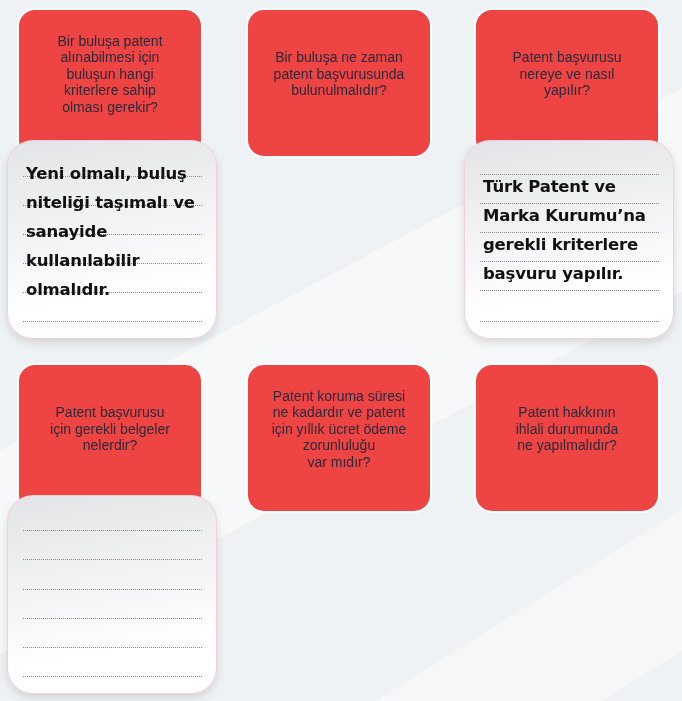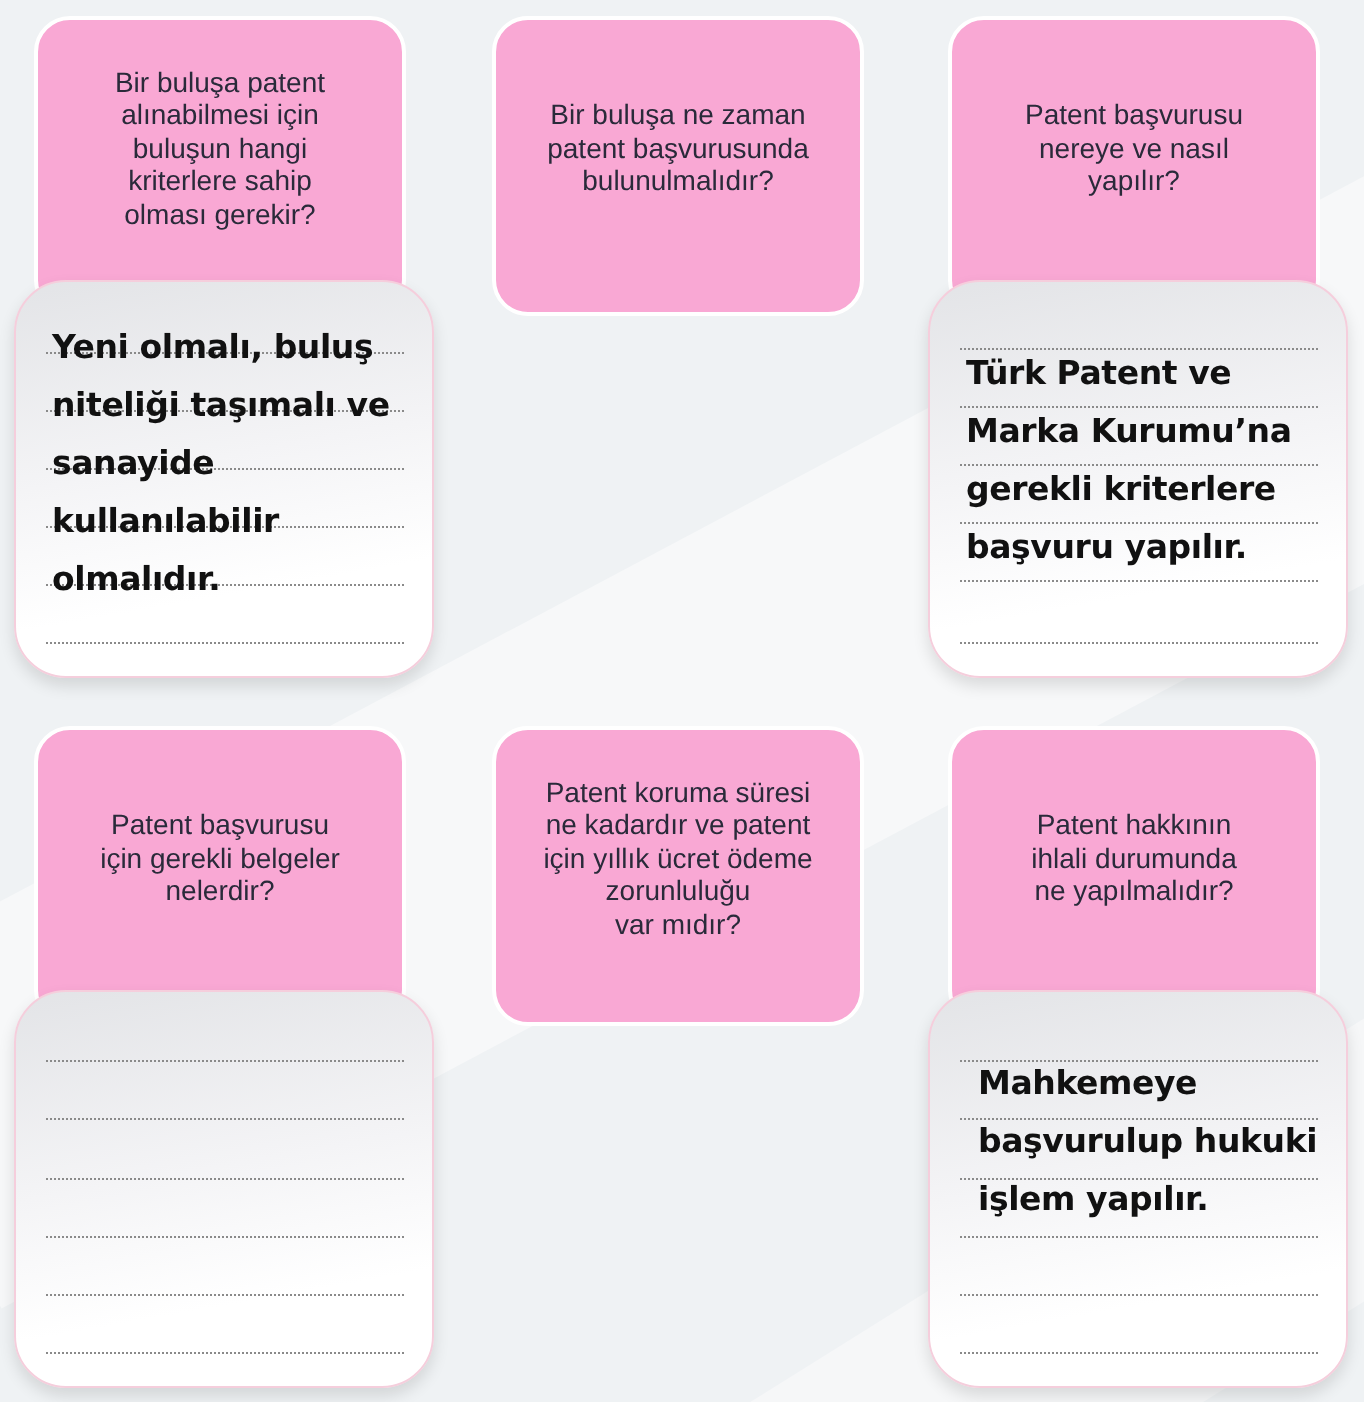--- a/index.html
+++ b/index.html
@@ -15,21 +15,21 @@
   }
   .bg-stripe2 {
     position: absolute; left: 300px; top: 540px; width: 700px; height: 120px;
     background: #f6f7f8; transform: rotate(-32deg); z-index: 0;
   }
   .card {
     position: absolute; width: 212px; height: 356px; z-index: 1;
   }
   .tab {
     position: absolute; left: 10px; top: 0; width: 186px; height: 150px;
-    background: #f9a8d4; border: 2px solid #ffffff; border-radius: 18px;
+    background: #ef4444; border: 2px solid #ffffff; border-radius: 18px;
     box-sizing: border-box;
     display: flex; align-items: center; justify-content: center;
     padding: 0 14px 18px 14px;
   }
   .question {
     margin: 0; text-align: center; font-size: 14px; line-height: 16.5px;
     color: #2a2a3a; white-space: pre-line;
   }
   .answer-box {
     position: absolute; left: 0; top: 132px; width: 210px; height: 199px;
@@ -133,24 +133,13 @@
 var mıdır?</p>
   </div>
 </div>
 
 <div class="card" style="left:464px; top:363px;">
   <div class="tab">
     <p class="question">Patent hakkının
 ihlali durumunda
 ne yapılmalıdır?</p>
   </div>
-  <div class="answer-box">
-    <div class="lines">
-      <div class="line" style="top:34px"></div>
-      <div class="line" style="top:63px"></div>
-      <div class="line" style="top:93px"></div>
-      <div class="line" style="top:122px"></div>
-      <div class="line" style="top:151px"></div>
-      <div class="line" style="top:180px"></div>
-    </div>
-    <p class="answer" style="top:31px; left:24px;">Mahkemeye başvurulup hukuki işlem yapılır.</p>
-  </div>
 </div>
 
 </body></html>

